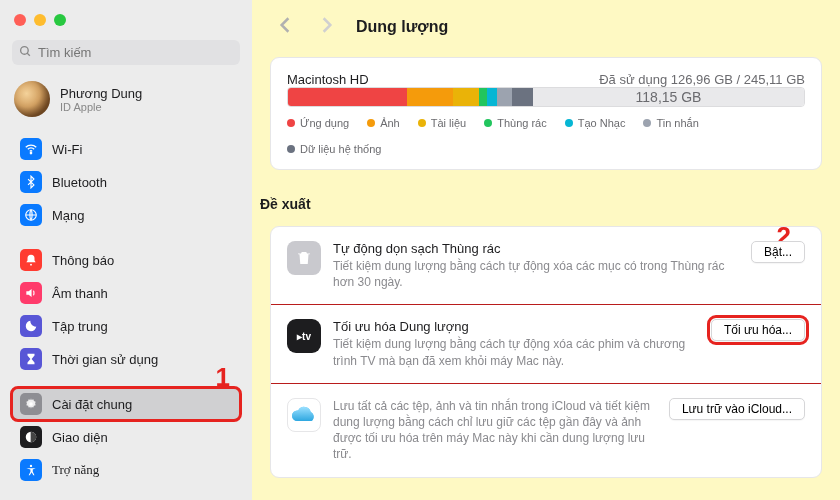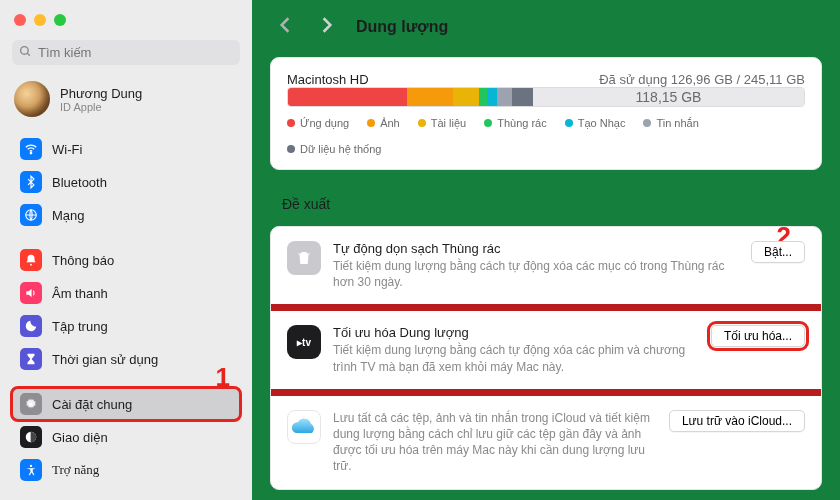--- a/index.html
+++ b/index.html
@@ -47,21 +47,21 @@
     .nav-ico {
       width: 22px; height: 22px; border-radius: 5px;
       display: flex; align-items: center; justify-content: center;
       flex-shrink: 0;
     }
     .nav-ico svg, .nav-ico span { color: #fff; }
     .nav-label { font-size: 13px; }
     .nav-gap { height: 12px; }
     
     
-    .main { flex: 1; background: #15803d; display: flex; flex-direction: column; overflow-y: auto; }
+    .main { flex: 1; background: #fef9c3; display: flex; flex-direction: column; overflow-y: auto; }
     .header { display: flex; align-items: center; gap: 16px; padding: 14px 20px 10px; }
     .nav-btn { color: #b0b0b0; cursor: pointer; padding: 2px 6px; }
     .nav-btn.fwd { color: #d0d0d0; }
     .title { font-size: 16px; font-weight: 700; }
     
     .card {
       margin: 8px 18px; padding: 14px 16px;
       background: #fff; border: 1px solid #e6e6e8; border-radius: 9px;
     }
     .disk-row { display: flex; justify-content: space-between; align-items: baseline; }
@@ -69,23 +69,23 @@
     .disk-used { font-size: 13px; color: #6b6b6f; }
     
     .bar { height: 20px; border-radius: 4px; overflow: hidden; display: flex; border: 1px solid #dcdcde; margin-bottom: 10px; }
     .seg { height: 100%; }
     .free-seg { flex: 1; background: #e9e9eb; display: flex; align-items: center; justify-content: center; font-size: 14px; color: #6b6b6f; }
     
     .legend { display: flex; flex-wrap: wrap; gap: 14px 18px; font-size: 11px; color: #6b6b6f; }
     .leg-item { display: flex; align-items: center; gap: 5px; }
     .leg-dot { width: 8px; height: 8px; border-radius: 50%; }
     
-    .sec-title { font-size: 14px; font-weight: 400; margin: 18px 30px 6px; }
-    
-    .sugg { display: flex; align-items: flex-start; gap: 12px; padding: 14px 16px; border-bottom: 7px solid #b91c1c; position: relative; }
+    .sec-title { font-size: 14px; font-weight: 700; margin: 18px 8px 6px; }
+    
+    .sugg { display: flex; align-items: flex-start; gap: 12px; padding: 14px 16px; border-bottom: 1px solid #b91c1c; position: relative; }
     .sugg:last-child { border-bottom: none; }
     .sugg-ico {
       width: 34px; height: 34px; border-radius: 8px;
       display: flex; align-items: center; justify-content: center; flex-shrink: 0;
     }
     .sugg-body { flex: 1; min-width: 0; }
     .sugg-title { font-size: 13px; font-weight: 500; margin-bottom: 2px; }
     .sugg-desc { font-size: 12px; color: #8a8a8e; line-height: 1.35; }
     .sugg-btn {
       padding: 3px 12px; background: #fff;

